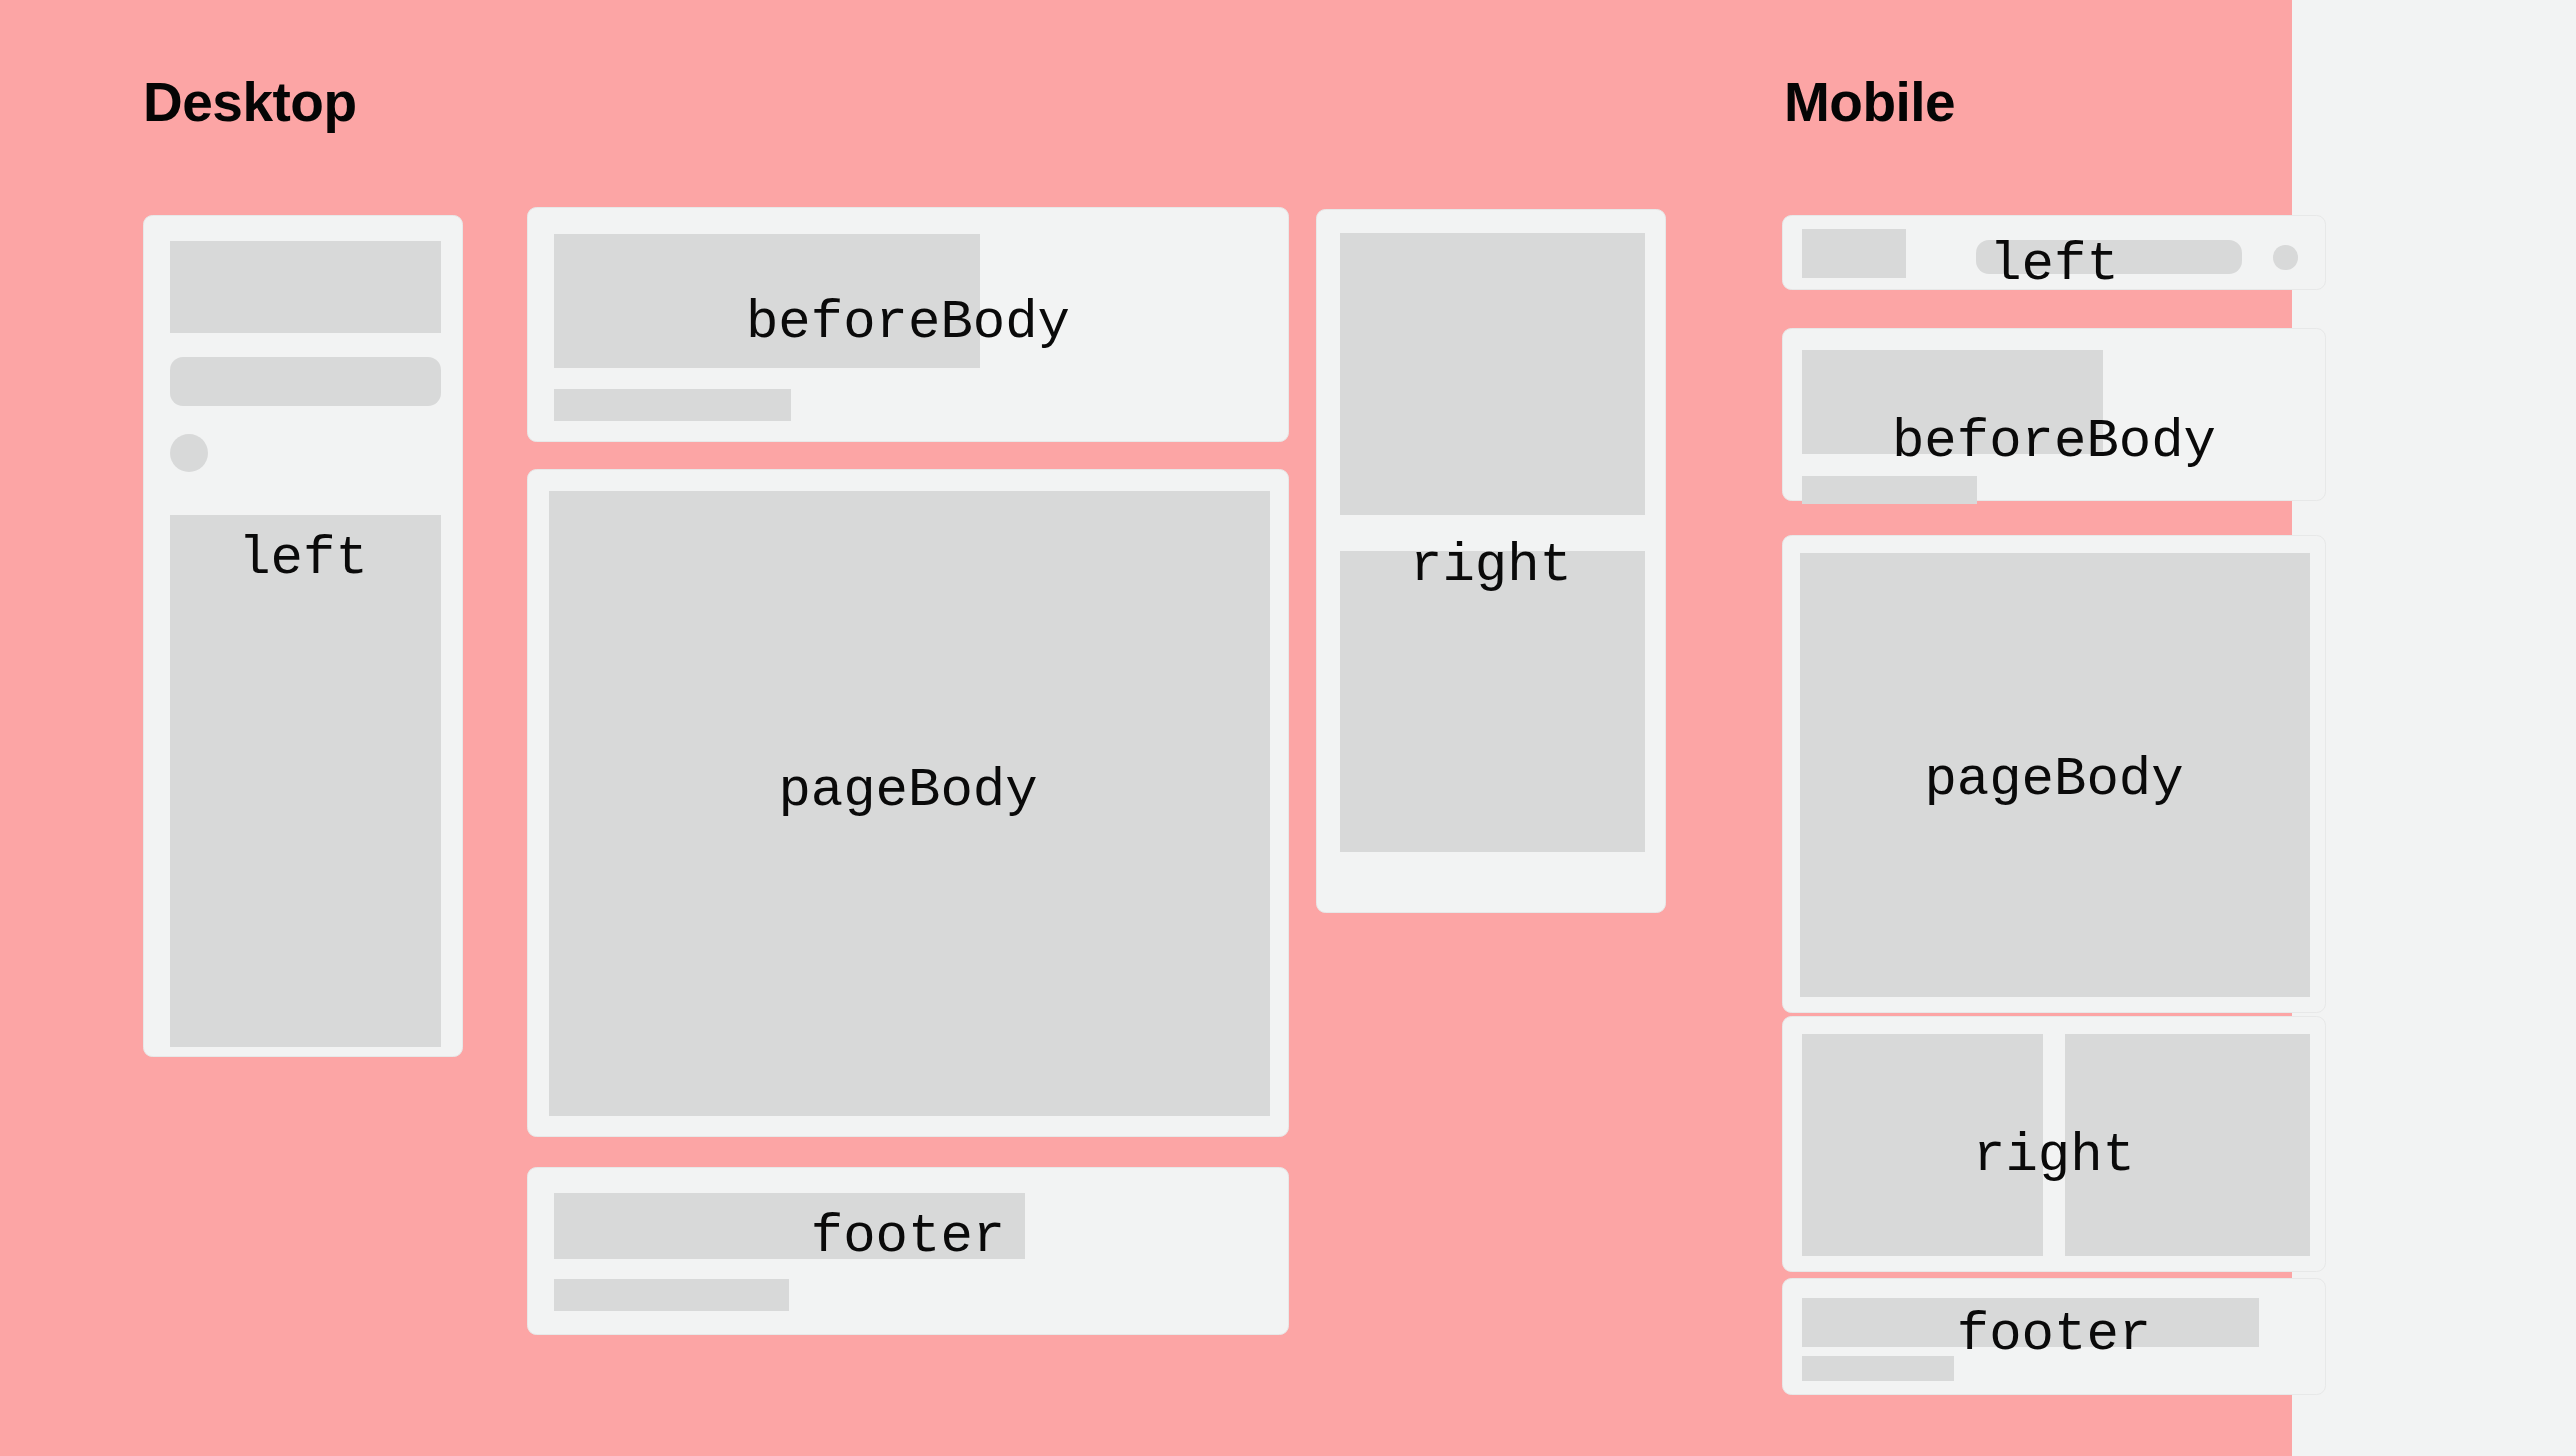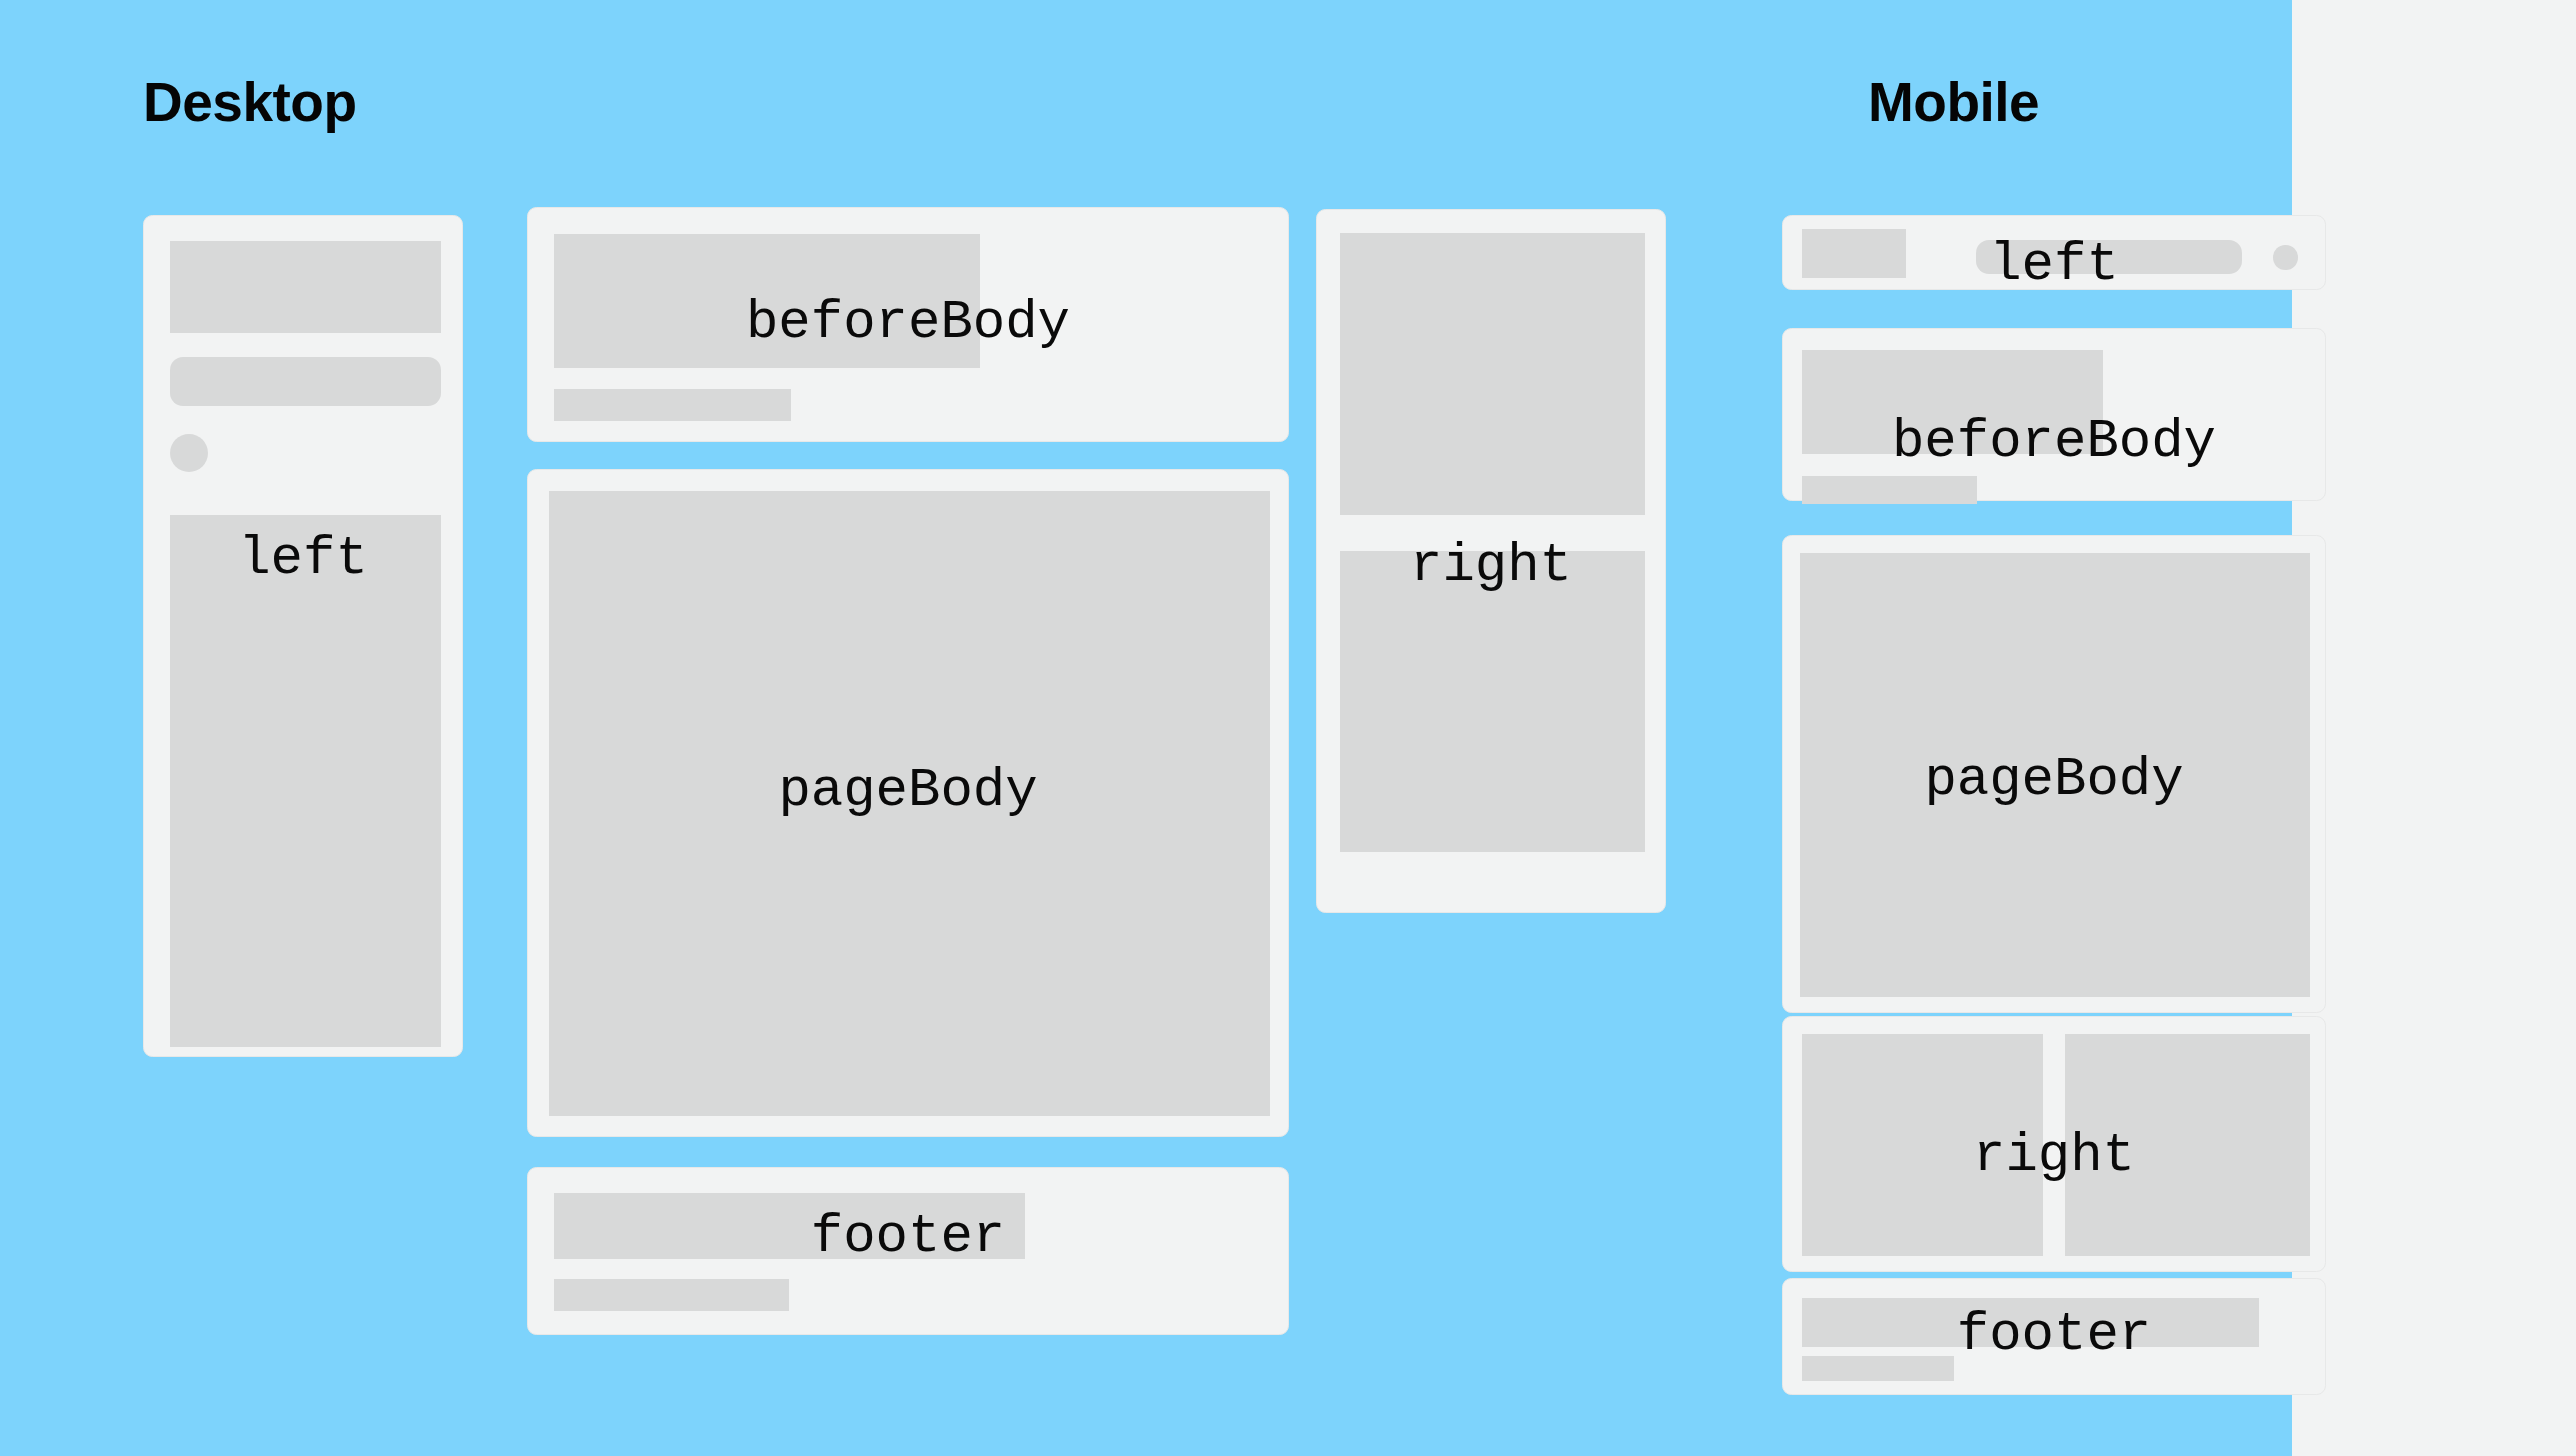--- a/index.html
+++ b/index.html
@@ -9,36 +9,36 @@
     height: 1456px;
     background: #f2f3f3;
     font-family: "Liberation Sans", sans-serif;
     overflow: hidden;
   }
 
   .page {
     position: relative;
     width: 2292px;
     height: 1456px;
-    background: #7dd3fc;
+    background: #fca5a5;
   }
 
   
   .section-title {
     position: absolute;
     font-family: "Liberation Sans", sans-serif;
     font-weight: bold;
     font-size: 55px;
     line-height: 1;
     color: #050505;
     letter-spacing: -0.5px;
     white-space: nowrap;
   }
   #title-desktop { left: 143px; top: 75px; }
-  #title-mobile  { left: 1868px; top: 75px; }
+  #title-mobile  { left: 1784px; top: 75px; }
 
   
   .panel {
     position: absolute;
     background: #f2f3f3;
     border: 1.9px solid #e7e8e8;
     border-radius: 9.4px;
   }
 
   

